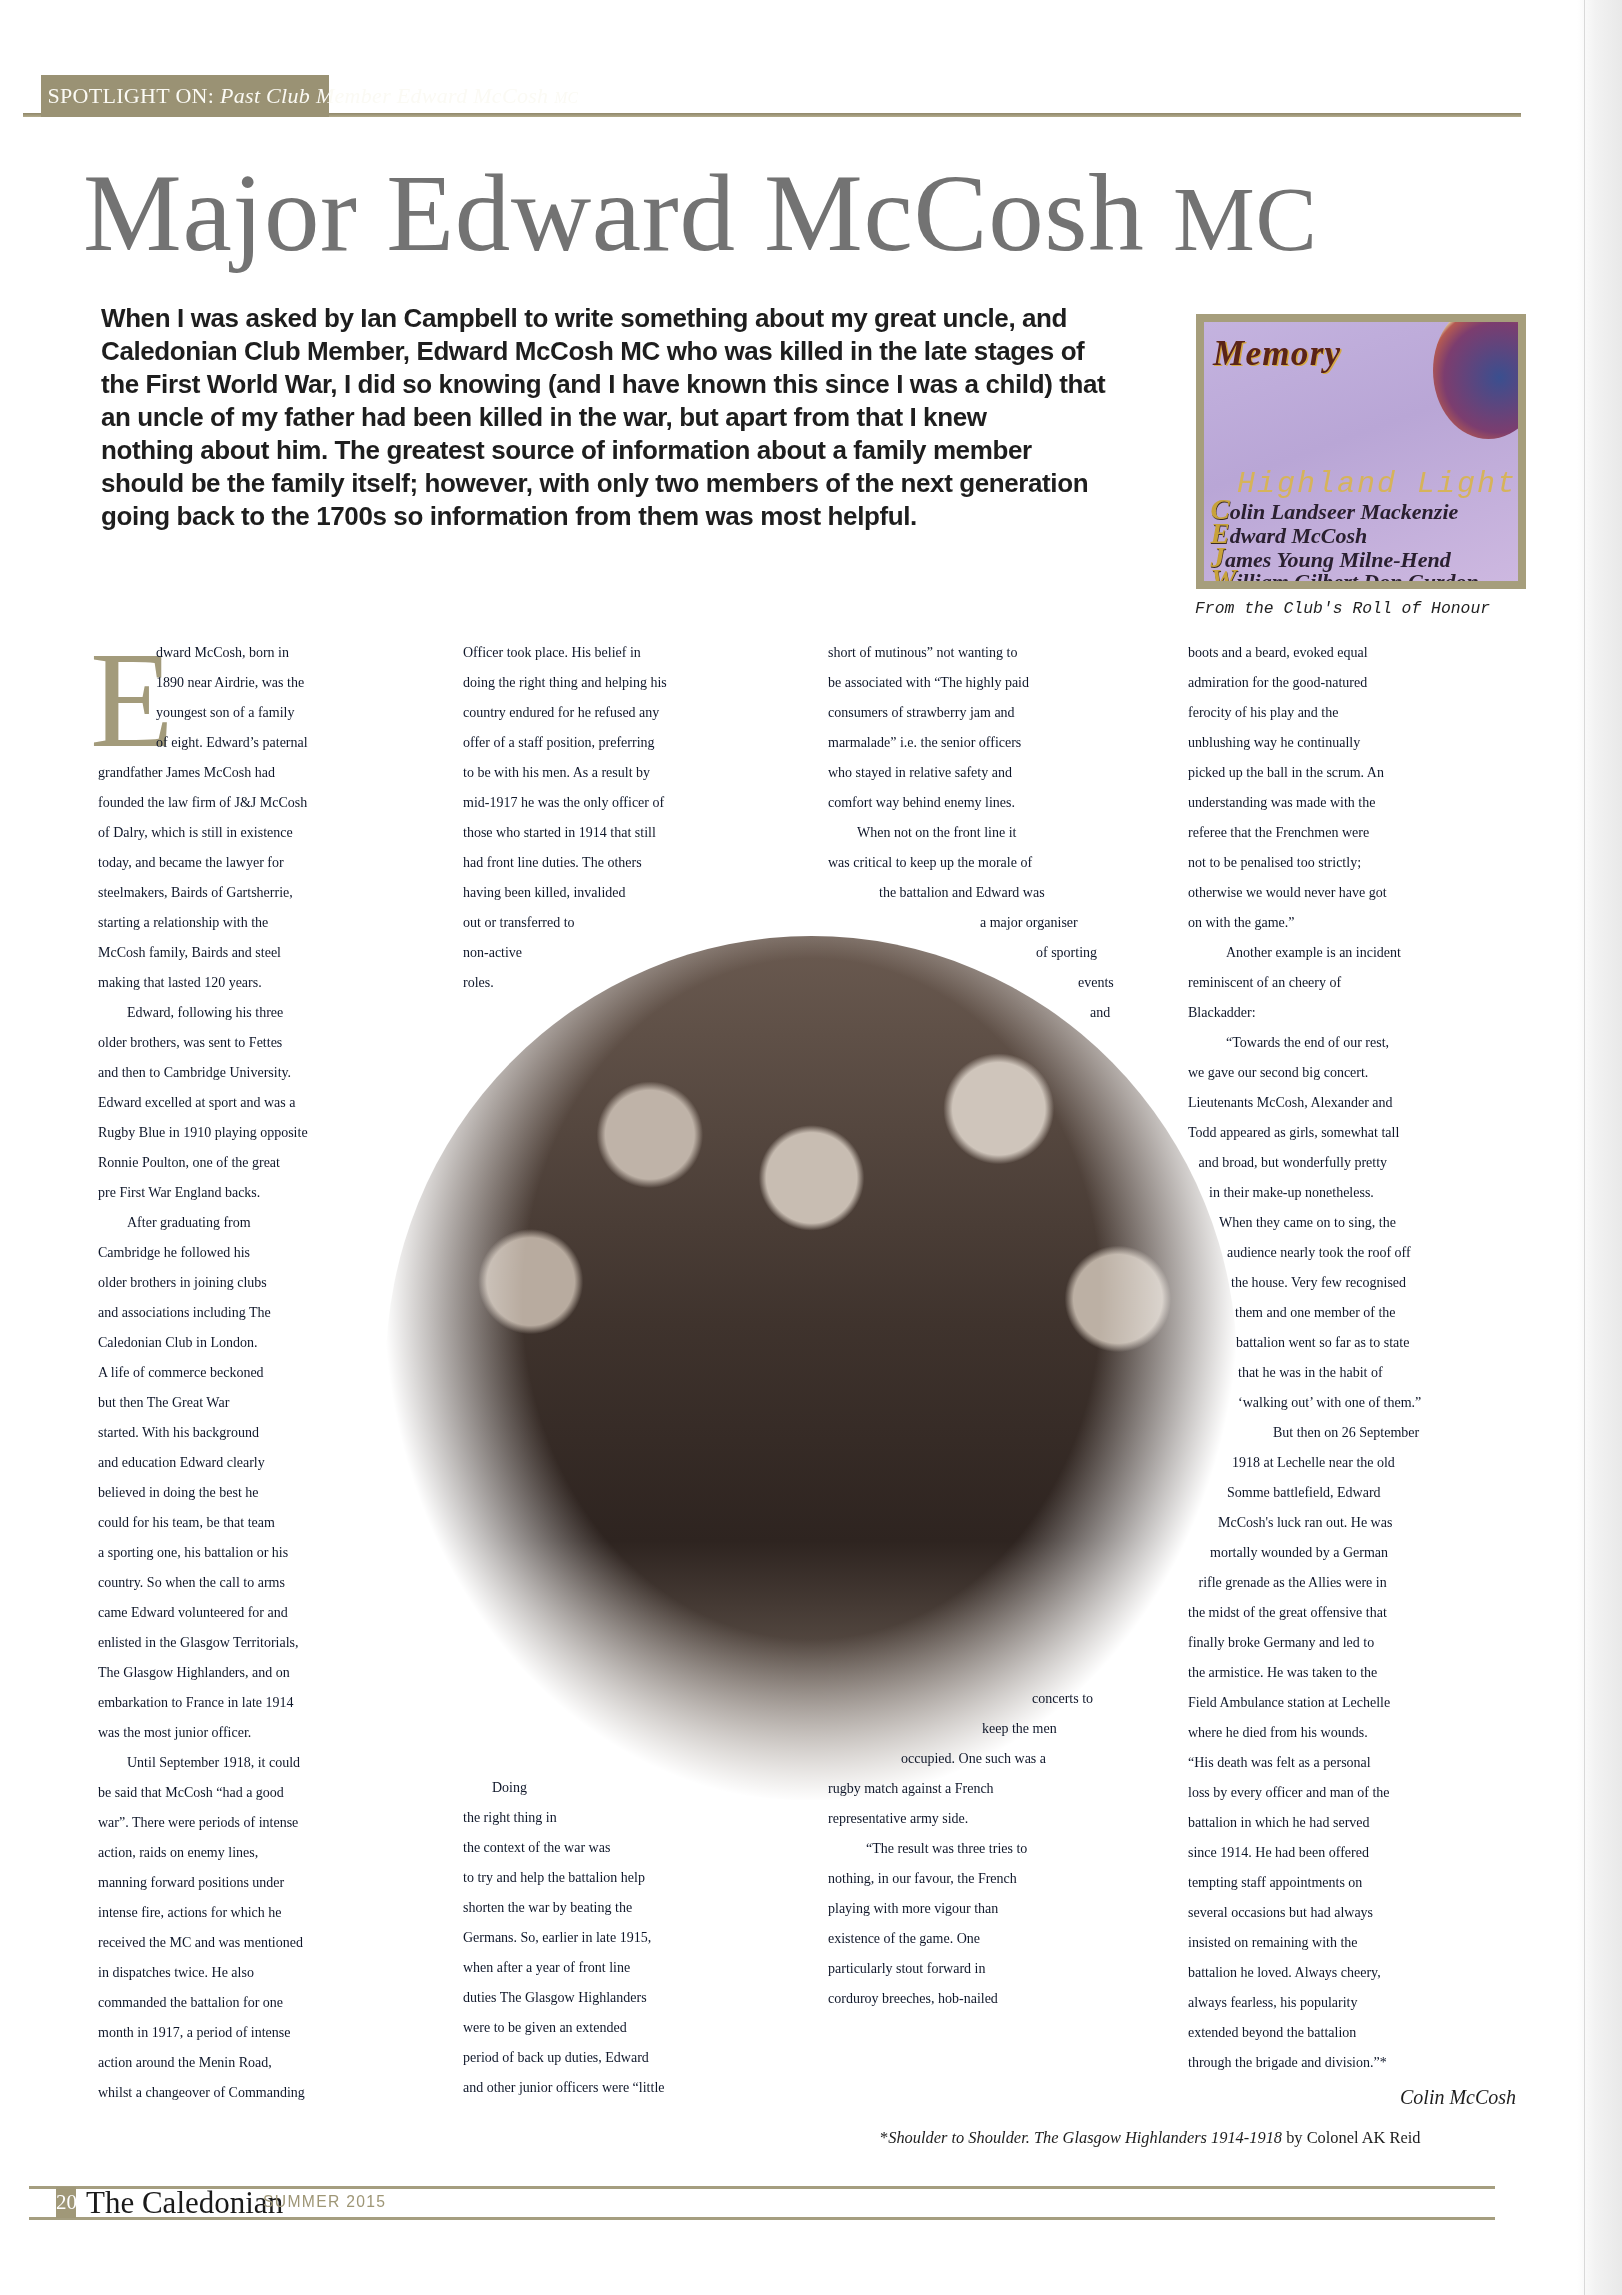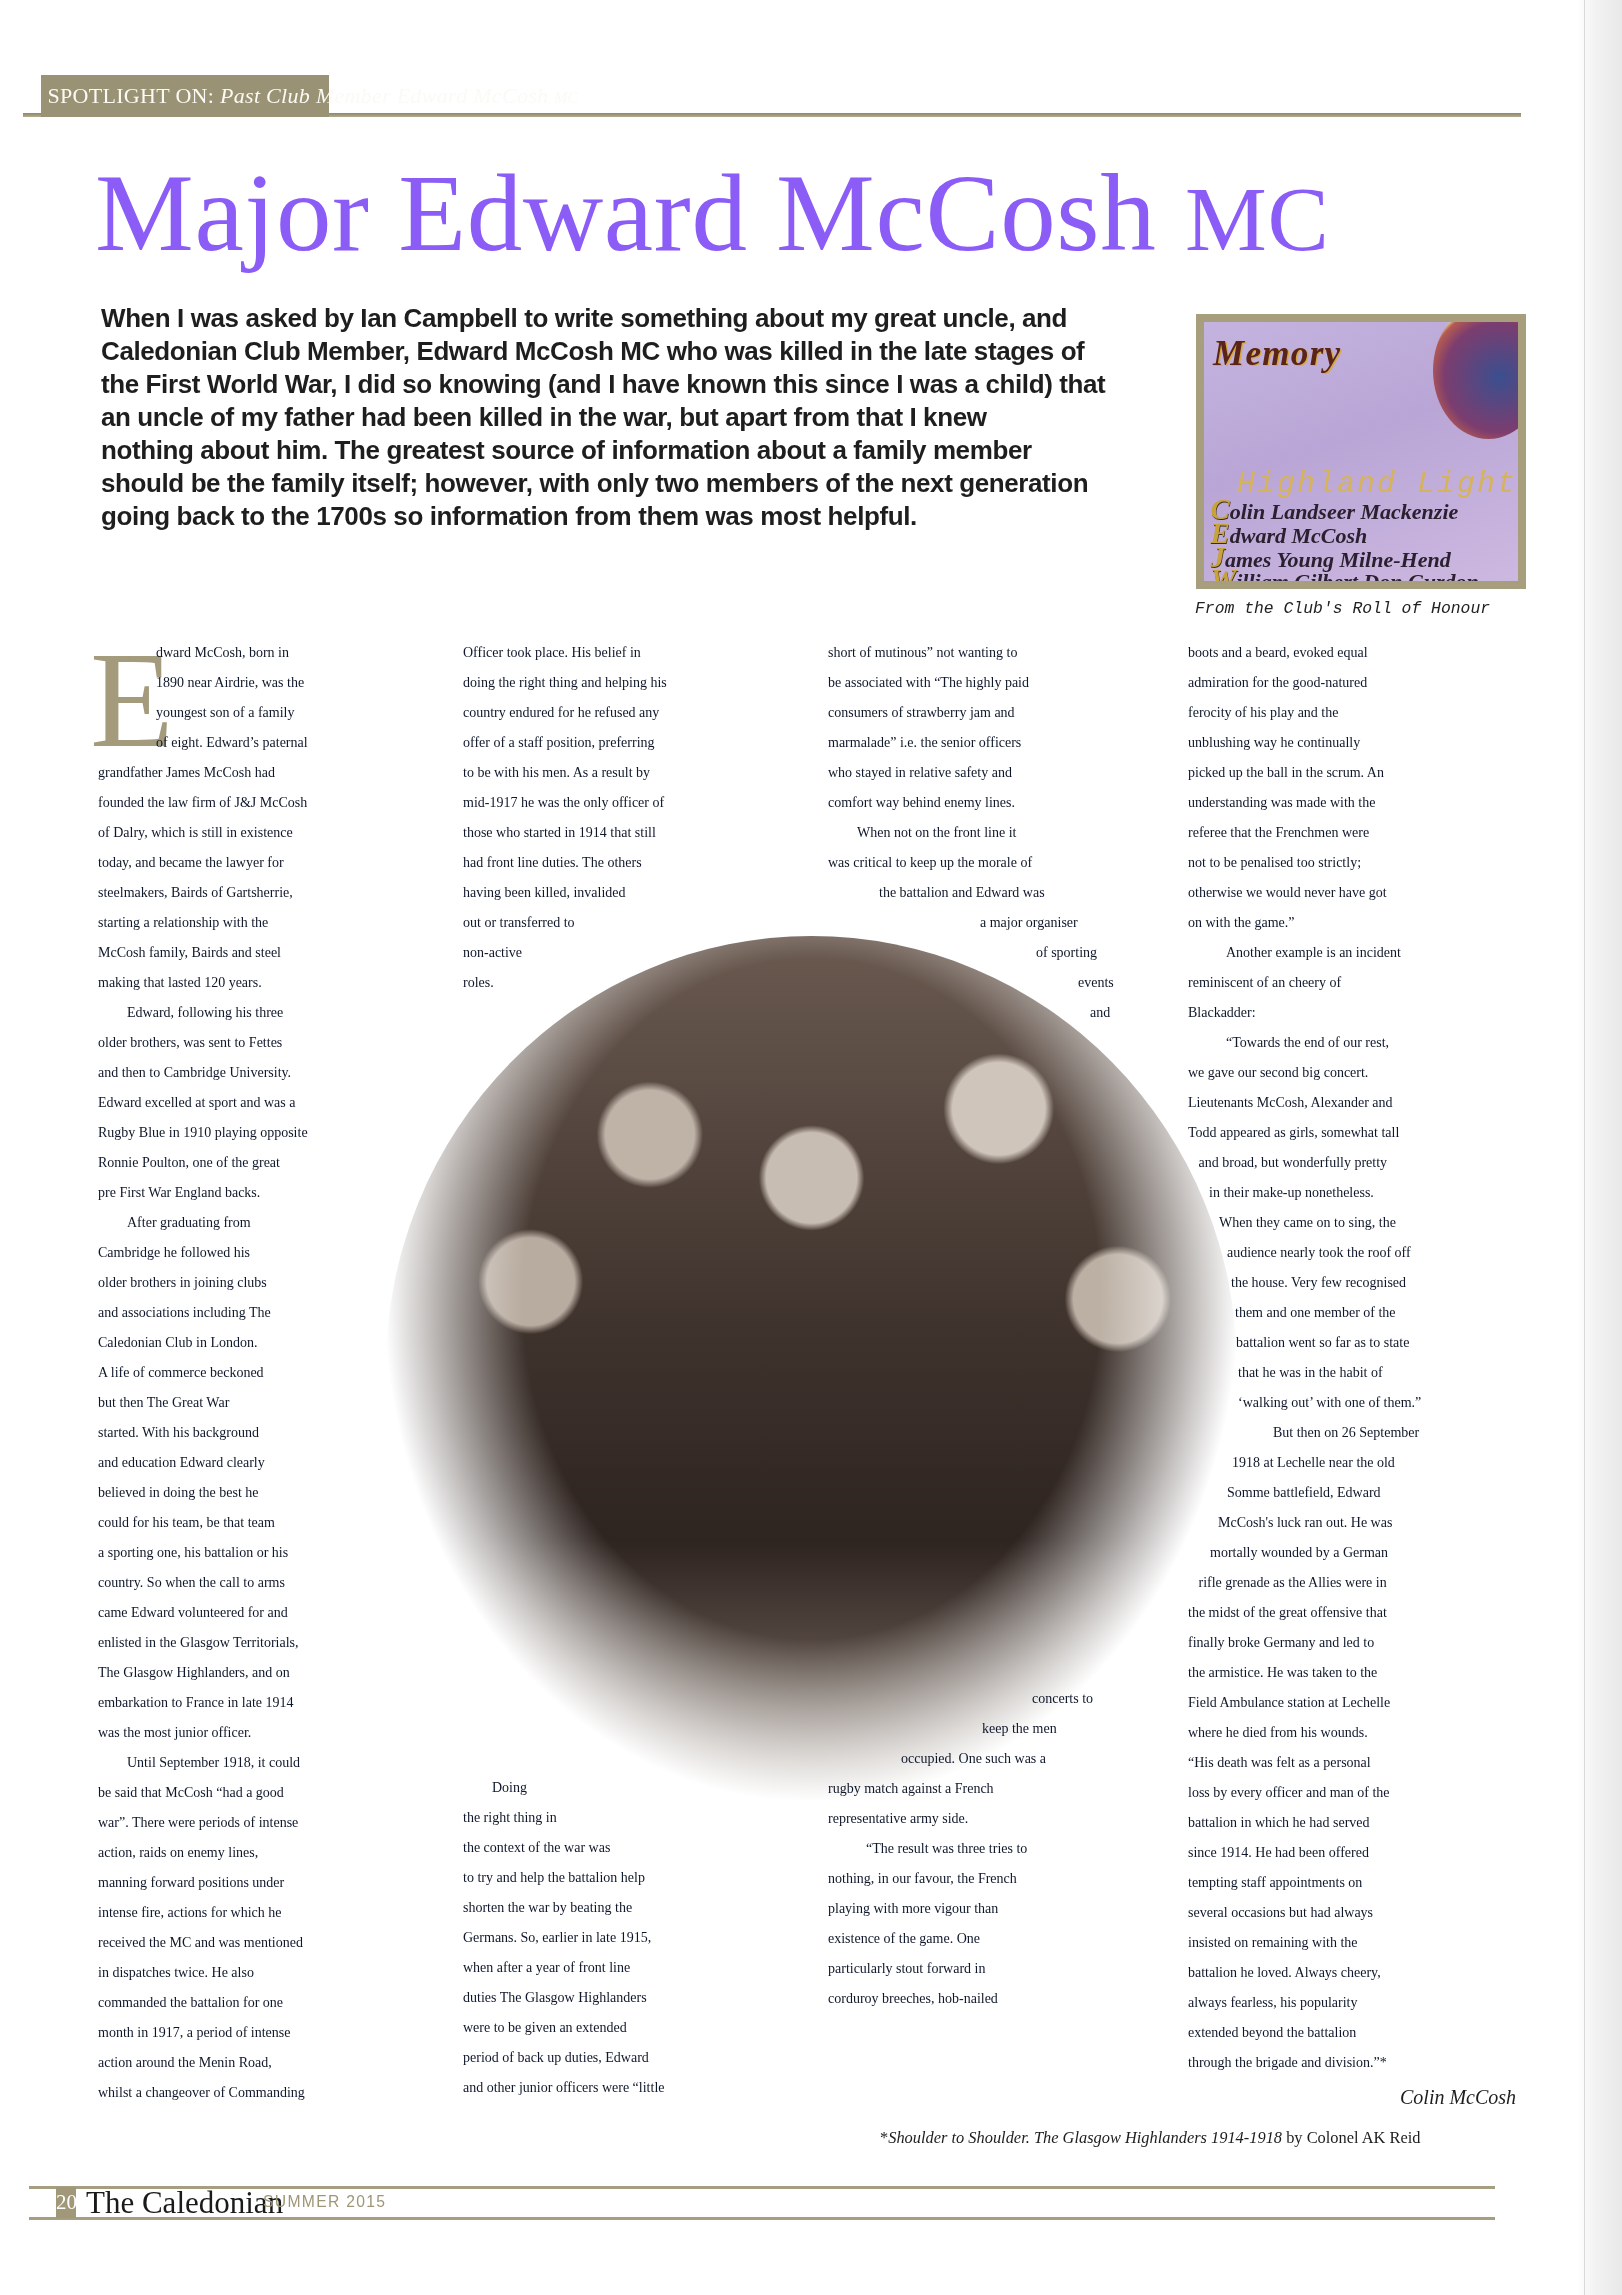--- a/index.html
+++ b/index.html
@@ -9,22 +9,22 @@
   
   .topline { position: absolute; left: 23px; top: 113px; width: 1498px; height: 3.9px;
              background: linear-gradient(#8f876a, #b3ab8c); }
   .banner { position: absolute; left: 41px; top: 75px; width: 275px; height: 42px;
             background: #9a9274; color: #fbfaf4; font-size: 22px; line-height: 42px;
             padding: 0 6.5px; white-space: nowrap; letter-spacing: 0.3px; }
   .banner .ital { font-style: italic; }
   .banner .sc { font-style: italic; font-size: 15.7px; }
 
   
-  .title { position: absolute; left: 95px; top: 157px; font-size: 111px; line-height: 1;
-           color: #8b5cf6; letter-spacing: 0.7px; white-space: nowrap; }
+  .title { position: absolute; left: 83px; top: 157px; font-size: 111px; line-height: 1;
+           color: #737373; letter-spacing: 0.7px; white-space: nowrap; }
   .title .mc { font-size: 92px; }
 
   
   .intro { position: absolute; left: 101px; top: 302px; width: 1067px;
            font-family: "Liberation Sans", "DejaVu Sans", sans-serif; font-weight: bold;
            font-size: 26px; line-height: 33px; color: #1e1e1e; letter-spacing: -0.4px; }
 
   
   .roll { position: absolute; left: 1196px; top: 314px; width: 330px; height: 275px;
           background: #a69e7c; }

